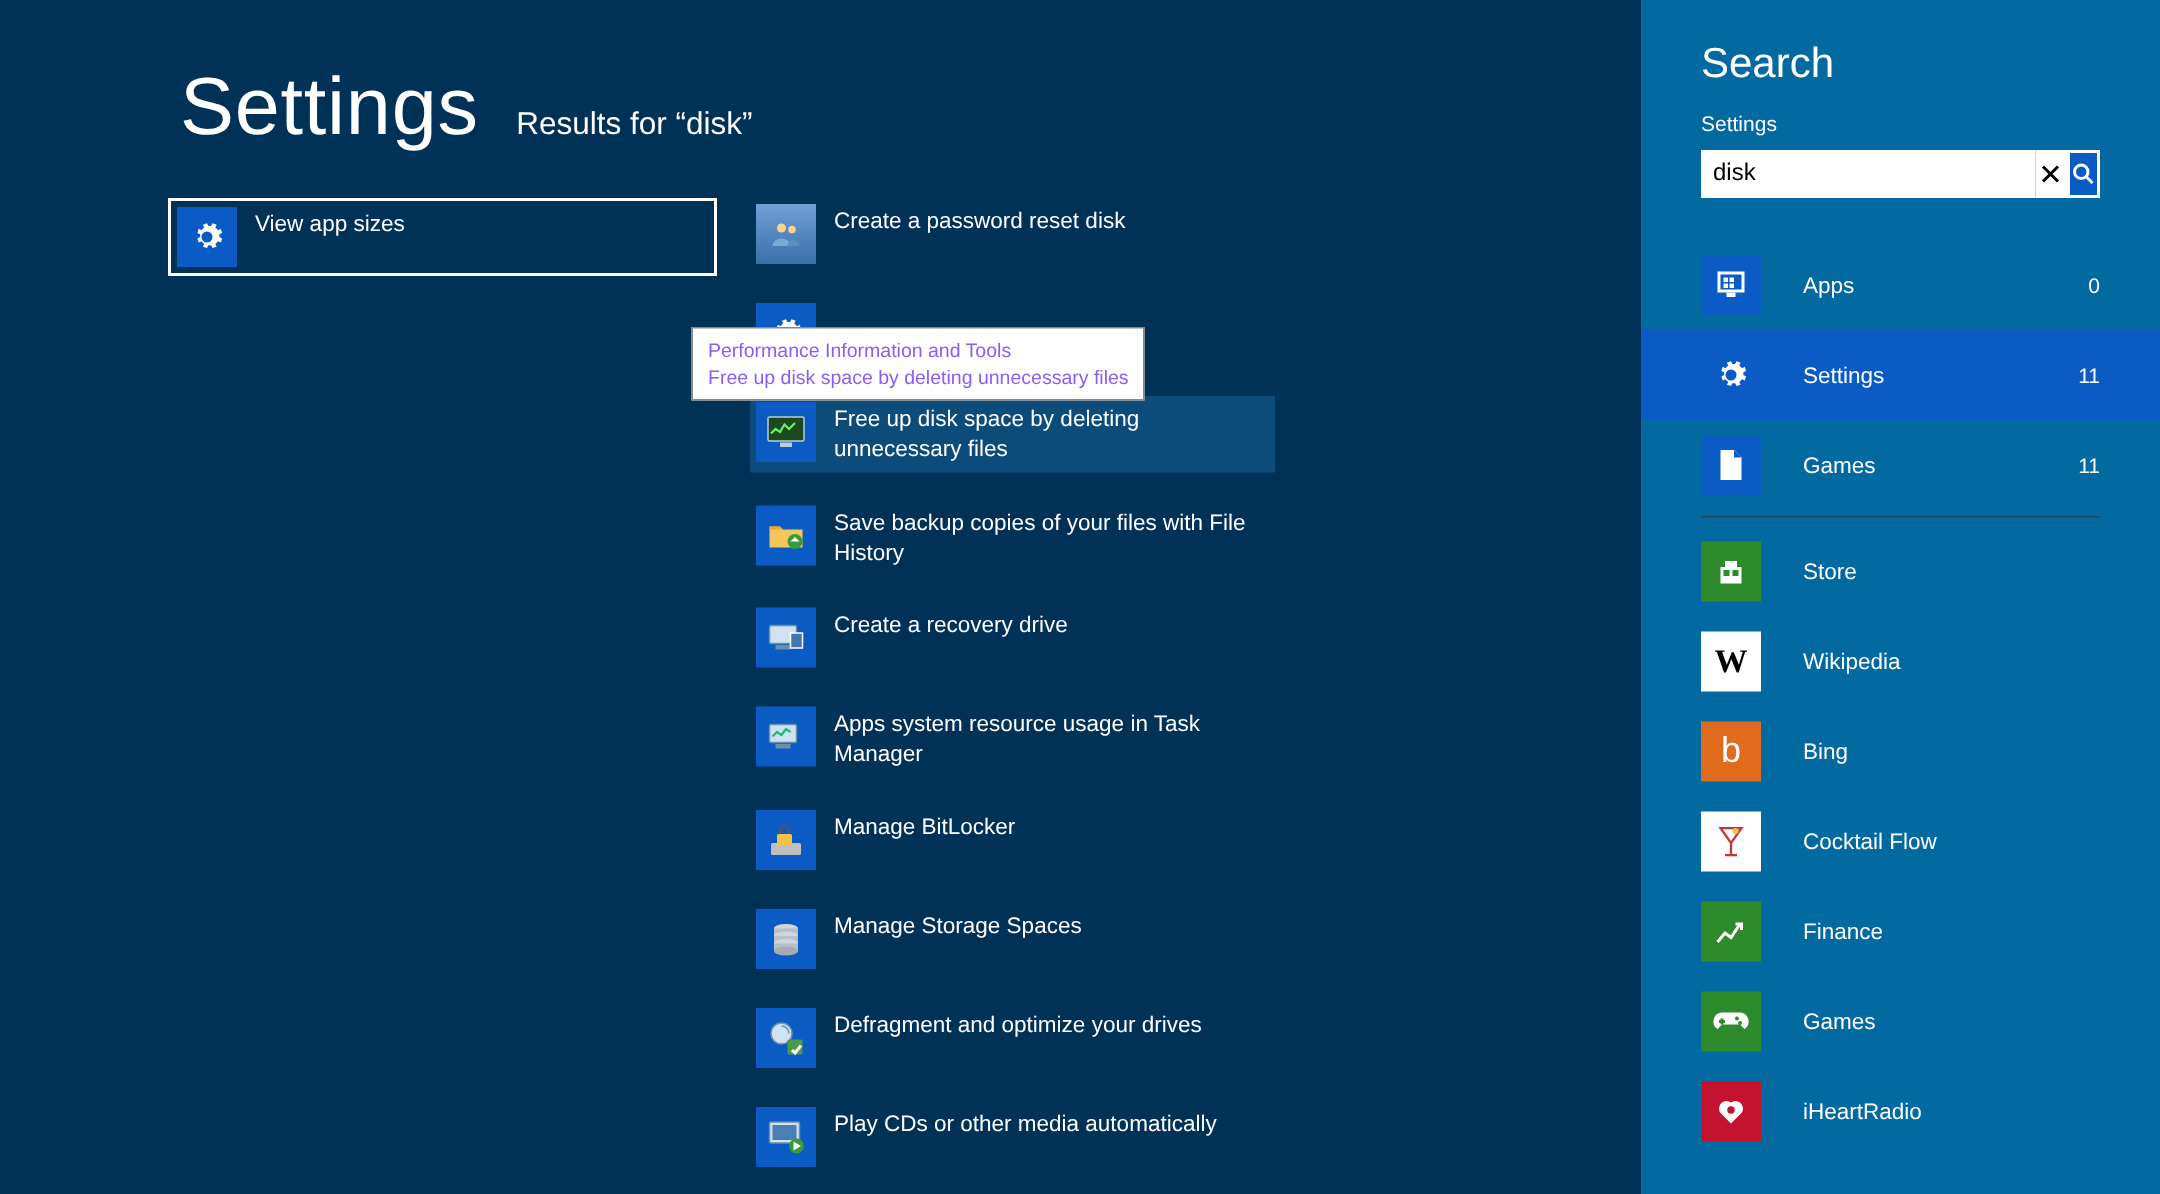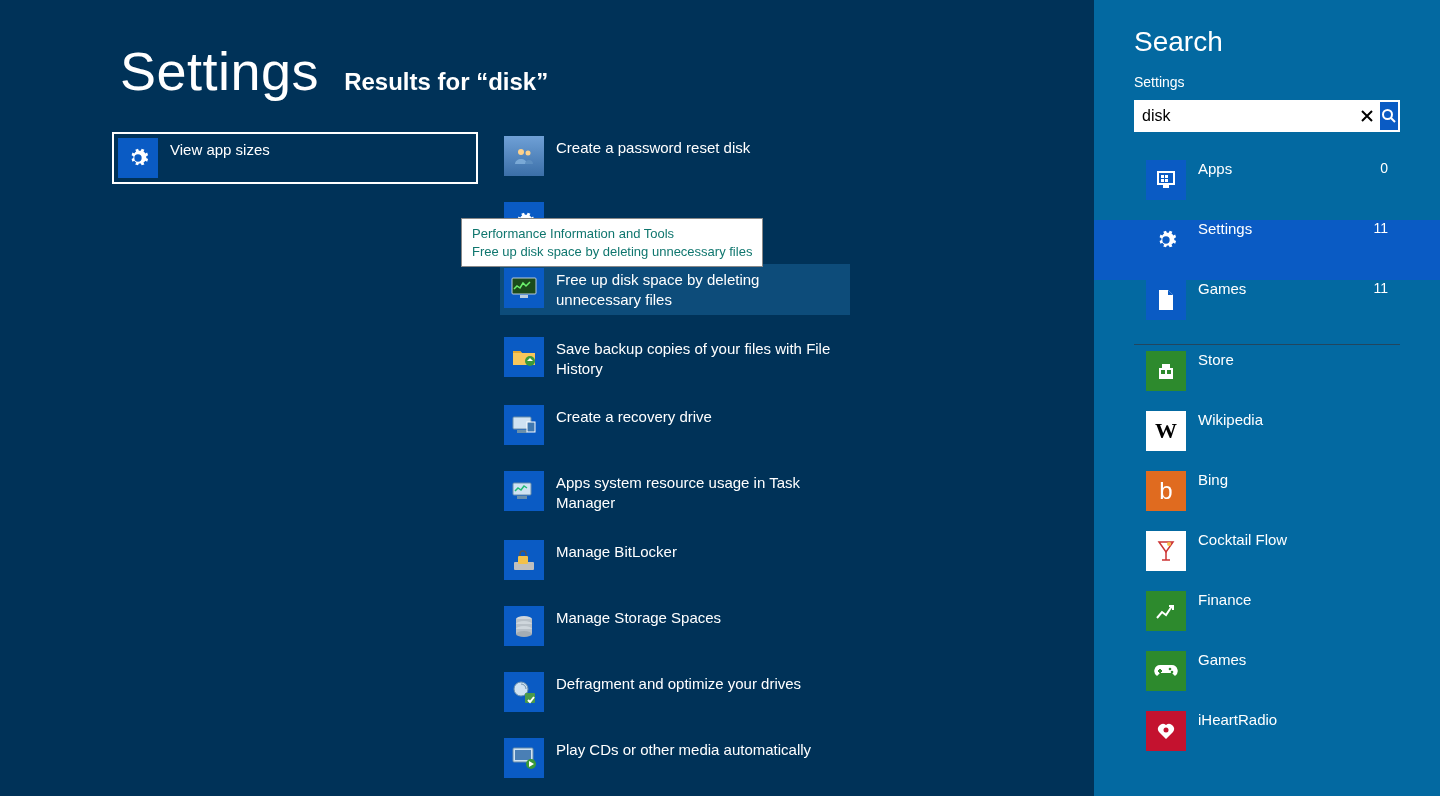--- a/index.html
+++ b/index.html
@@ -20,22 +20,22 @@
     align-items: baseline;
     gap: 25px;
     margin-bottom: 30px;
   }
   .header h1 {
     font-weight: 200;
     font-size: 54px;
     letter-spacing: 0.5px;
   }
   .header .subtitle {
-    font-weight: 700;
-    font-size: 24px;
+    font-weight: 400;
+    font-size: 21px;
   }
   .columns {
     display: flex;
     gap: 30px;
   }
   .col { display: flex; flex-direction: column; }
   .col-a { width: 350px; }
   .col-b { width: 350px; }
 
   .result {
@@ -83,21 +83,21 @@
   .tile-defrag { background:#0a5bc4; }
   .tile-storage { background:#0a5bc4; }
   .tile-autoplay { background:#0a5bc4; }
 
   
   .tooltip {
     position: absolute;
     left: 461px;
     top: 218px;
     background: #fff;
-    color: #0f766e;
+    color: #8b5cf6;
     border: 1px solid #888;
     padding: 6px 10px;
     font-size: 13px;
     line-height: 1.35;
     z-index: 10;
     font-weight: 300;
   }
 
   
   .sidebar {
@@ -142,24 +142,25 @@
   .searchbox .go {
     width: 30px;
     background: #0a5bc4;
     border: 2px solid #fff;
     display:flex; align-items:center; justify-content:center;
     cursor: pointer;
   }
 
   .scope {
     display: flex;
-    gap: 12px;
+    align-items: center;
+    gap: 28px;
     height: 60px;
     margin: 0 -40px;
-    padding: 0 52px;
+    padding: 0 40px;
     cursor: pointer;
     font-size: 15px;
     font-weight: 300;
   }
   .scope .icon {
     width: 40px; height: 40px; flex: 0 0 40px;
     display:flex; align-items:center; justify-content:center;
   }
   .scope .count {
     margin-left: auto;

